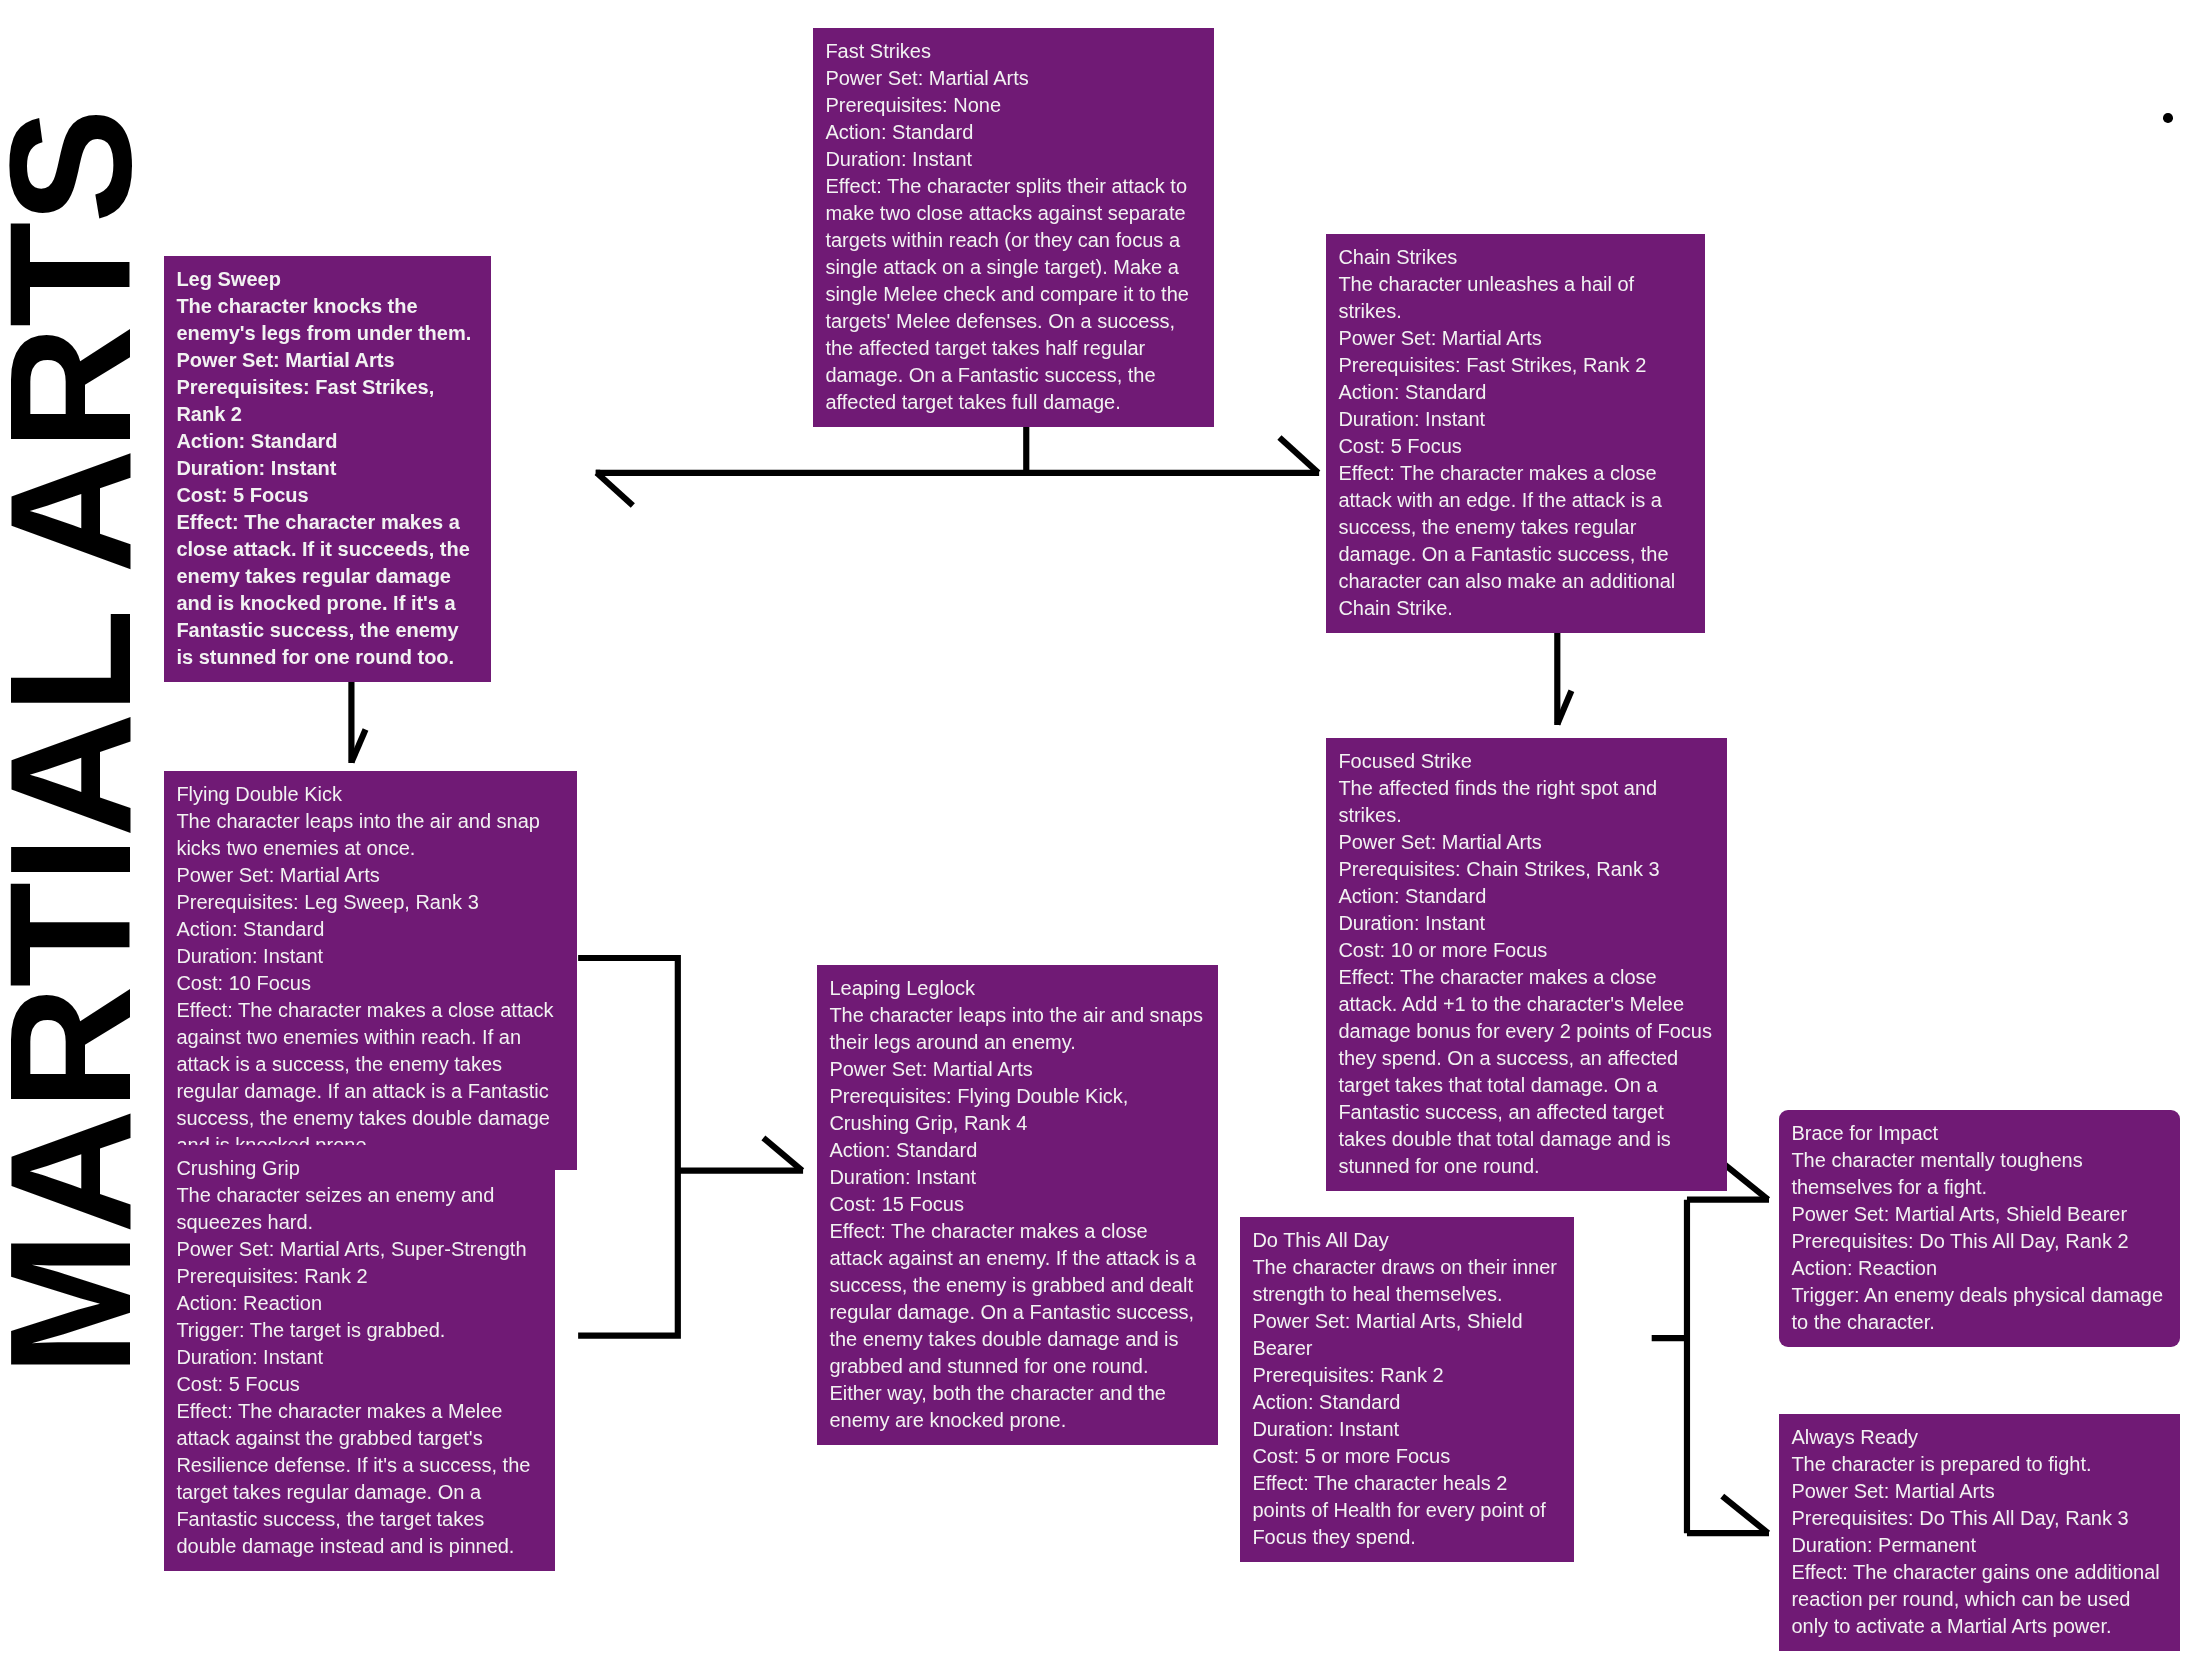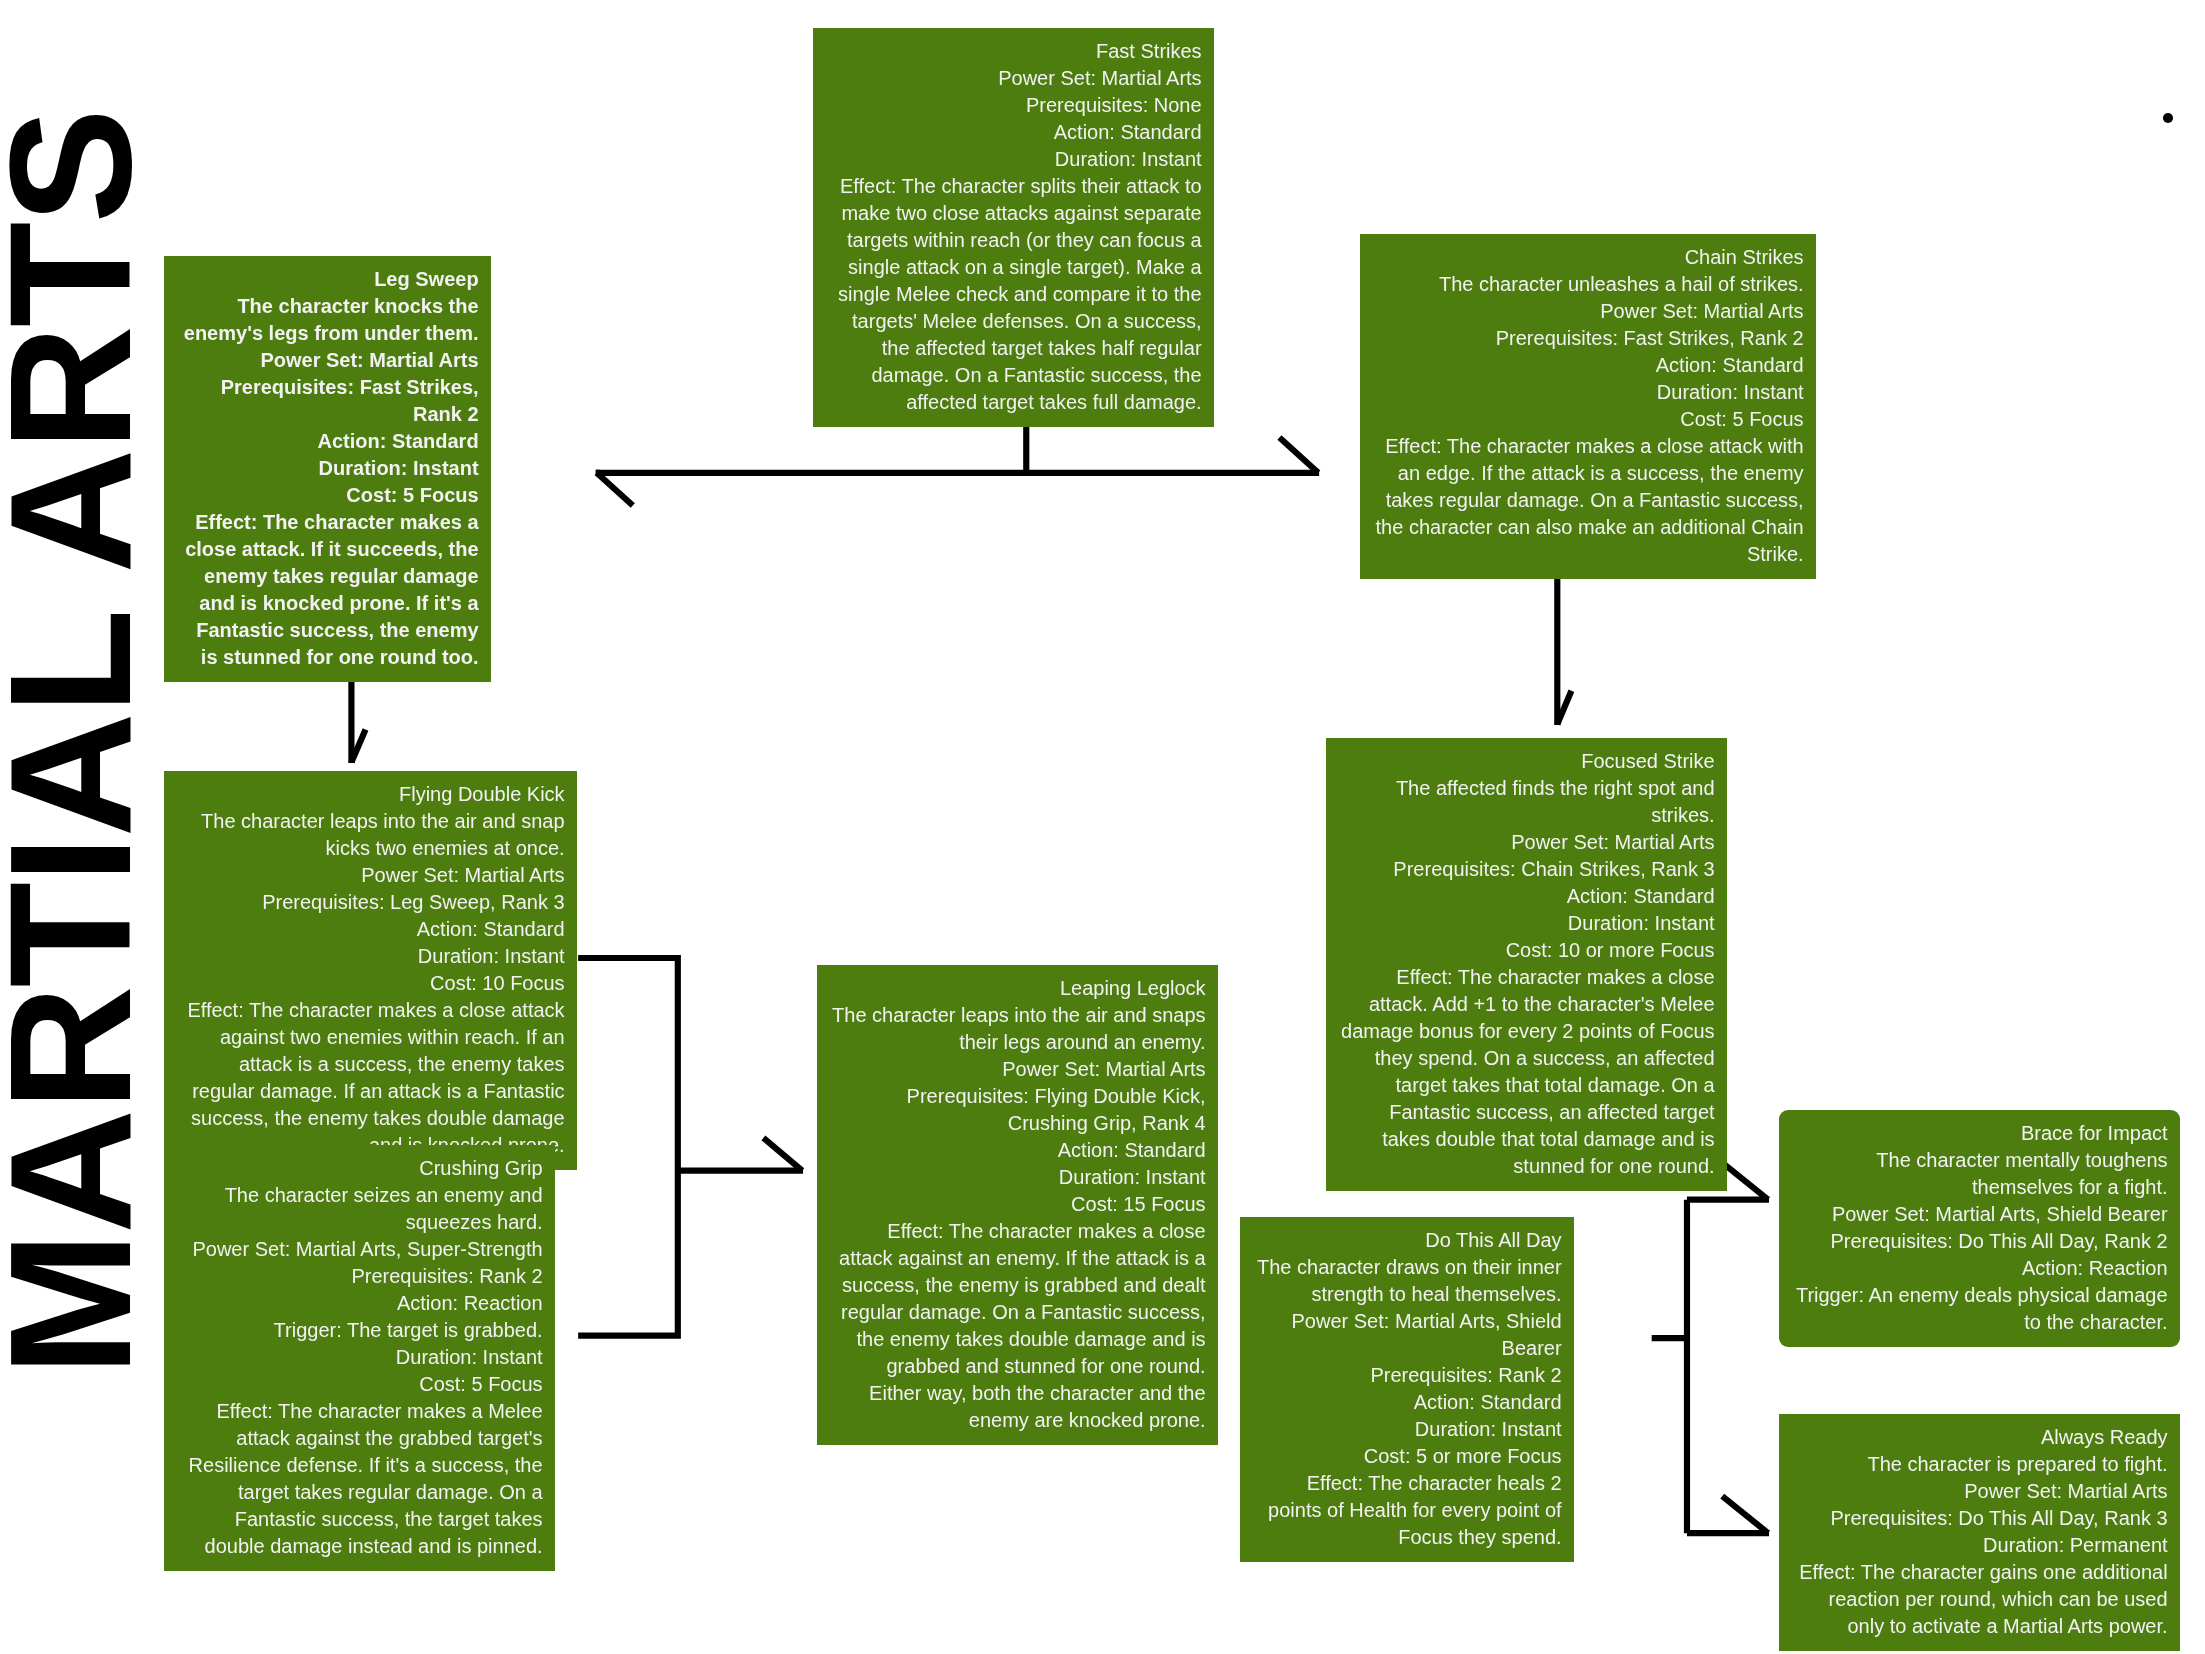--- a/index.html
+++ b/index.html
@@ -33,28 +33,27 @@
     font-size: 173px;
     letter-spacing: -1.8px;
     line-height: 141px;
     color: #000000;
     white-space: nowrap;
     user-select: none;
   }
   
   .card {
     position: absolute;
-    background: #4d7c0f;
+    background: #701a75;
     color: #f2f2f2;
     box-sizing: border-box;
     padding: 9.7px 12.4px 11.5px 12.4px;
     font-size: 20px;
     line-height: 27px;
     font-family: "Liberation Sans", sans-serif;
-    text-align: right;
     -webkit-font-smoothing: antialiased;
   }
   .card .row {
     display: block;
     white-space: normal;
   }
   .card .title {
     display: block;
   }
   
@@ -141,21 +140,21 @@
     <span class="row title">Leg Sweep</span>
     <span class="row">The character knocks the enemy's legs from under them.</span>
     <span class="row">Power Set: Martial Arts</span>
     <span class="row">Prerequisites: Fast Strikes, Rank 2</span>
     <span class="row">Action: Standard</span>
     <span class="row">Duration: Instant</span>
     <span class="row">Cost: 5 Focus</span>
     <span class="row">Effect: The character makes a close attack. If it succeeds, the enemy takes regular damage and is knocked prone.  If it's a Fantastic success, the enemy is stunned for one round too.</span>
   </div>
 
-  <div class="card" style="left:1360px; top:234px; width:456px;">
+  <div class="card" style="left:1326px; top:234px; width:379px;">
     <span class="row title">Chain Strikes</span>
     <span class="row">The character unleashes a hail of strikes.</span>
     <span class="row">Power Set: Martial Arts</span>
     <span class="row">Prerequisites: Fast Strikes, Rank 2</span>
     <span class="row">Action: Standard</span>
     <span class="row">Duration: Instant</span>
     <span class="row">Cost: 5 Focus</span>
     <span class="row">Effect: The character makes a close attack with an edge. If the attack is a success, the enemy takes regular damage.  On a Fantastic success, the character can also make an additional Chain Strike.</span>
   </div>
 

